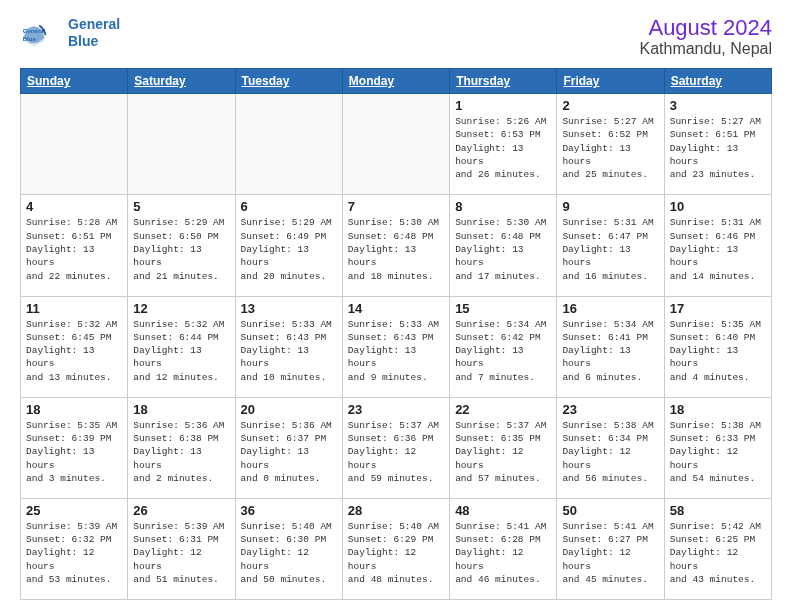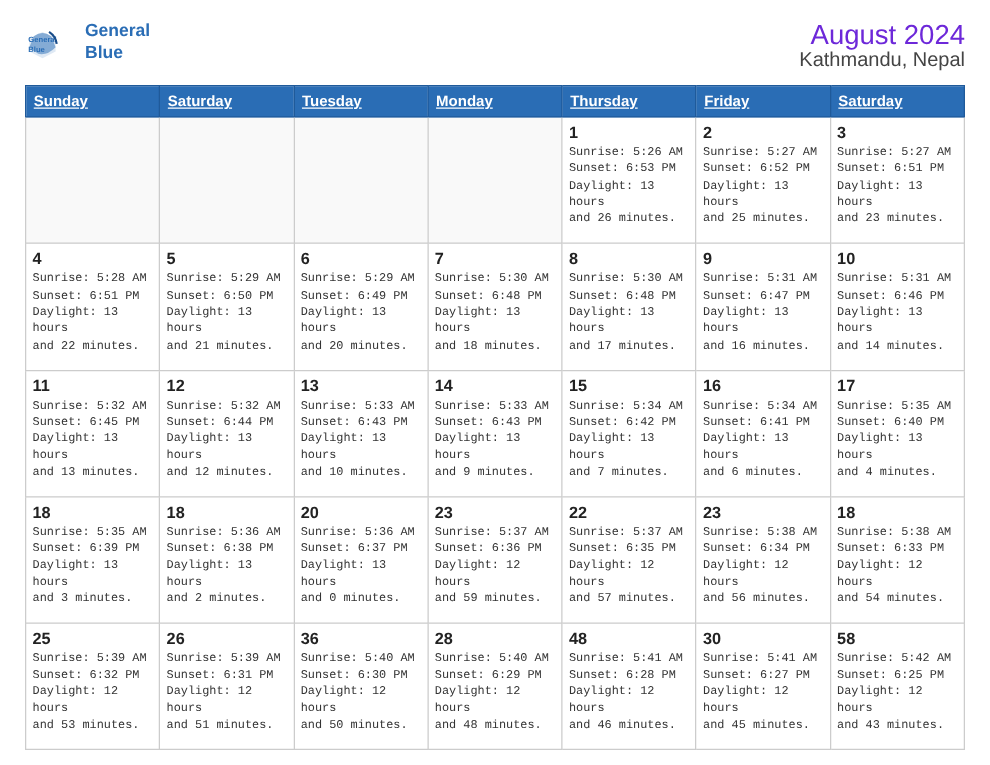--- a/index.html
+++ b/index.html
@@ -250,21 +250,21 @@
           </td>
           <td>
             <span class="day-num">28</span>
             <div class="day-info">Sunrise: 5:40 AM<br>Sunset: 6:29 PM<br>Daylight: 12 hours<br>and 48 minutes.</div>
           </td>
           <td>
             <span class="day-num">48</span>
             <div class="day-info">Sunrise: 5:41 AM<br>Sunset: 6:28 PM<br>Daylight: 12 hours<br>and 46 minutes.</div>
           </td>
           <td>
-            <span class="day-num">30</span>
+            <span class="day-num">50</span>
             <div class="day-info">Sunrise: 5:41 AM<br>Sunset: 6:27 PM<br>Daylight: 12 hours<br>and 45 minutes.</div>
           </td>
           <td>
             <span class="day-num">58</span>
             <div class="day-info">Sunrise: 5:42 AM<br>Sunset: 6:25 PM<br>Daylight: 12 hours<br>and 43 minutes.</div>
           </td>
         </tr>
       </tbody>
   </table>
 </div>

